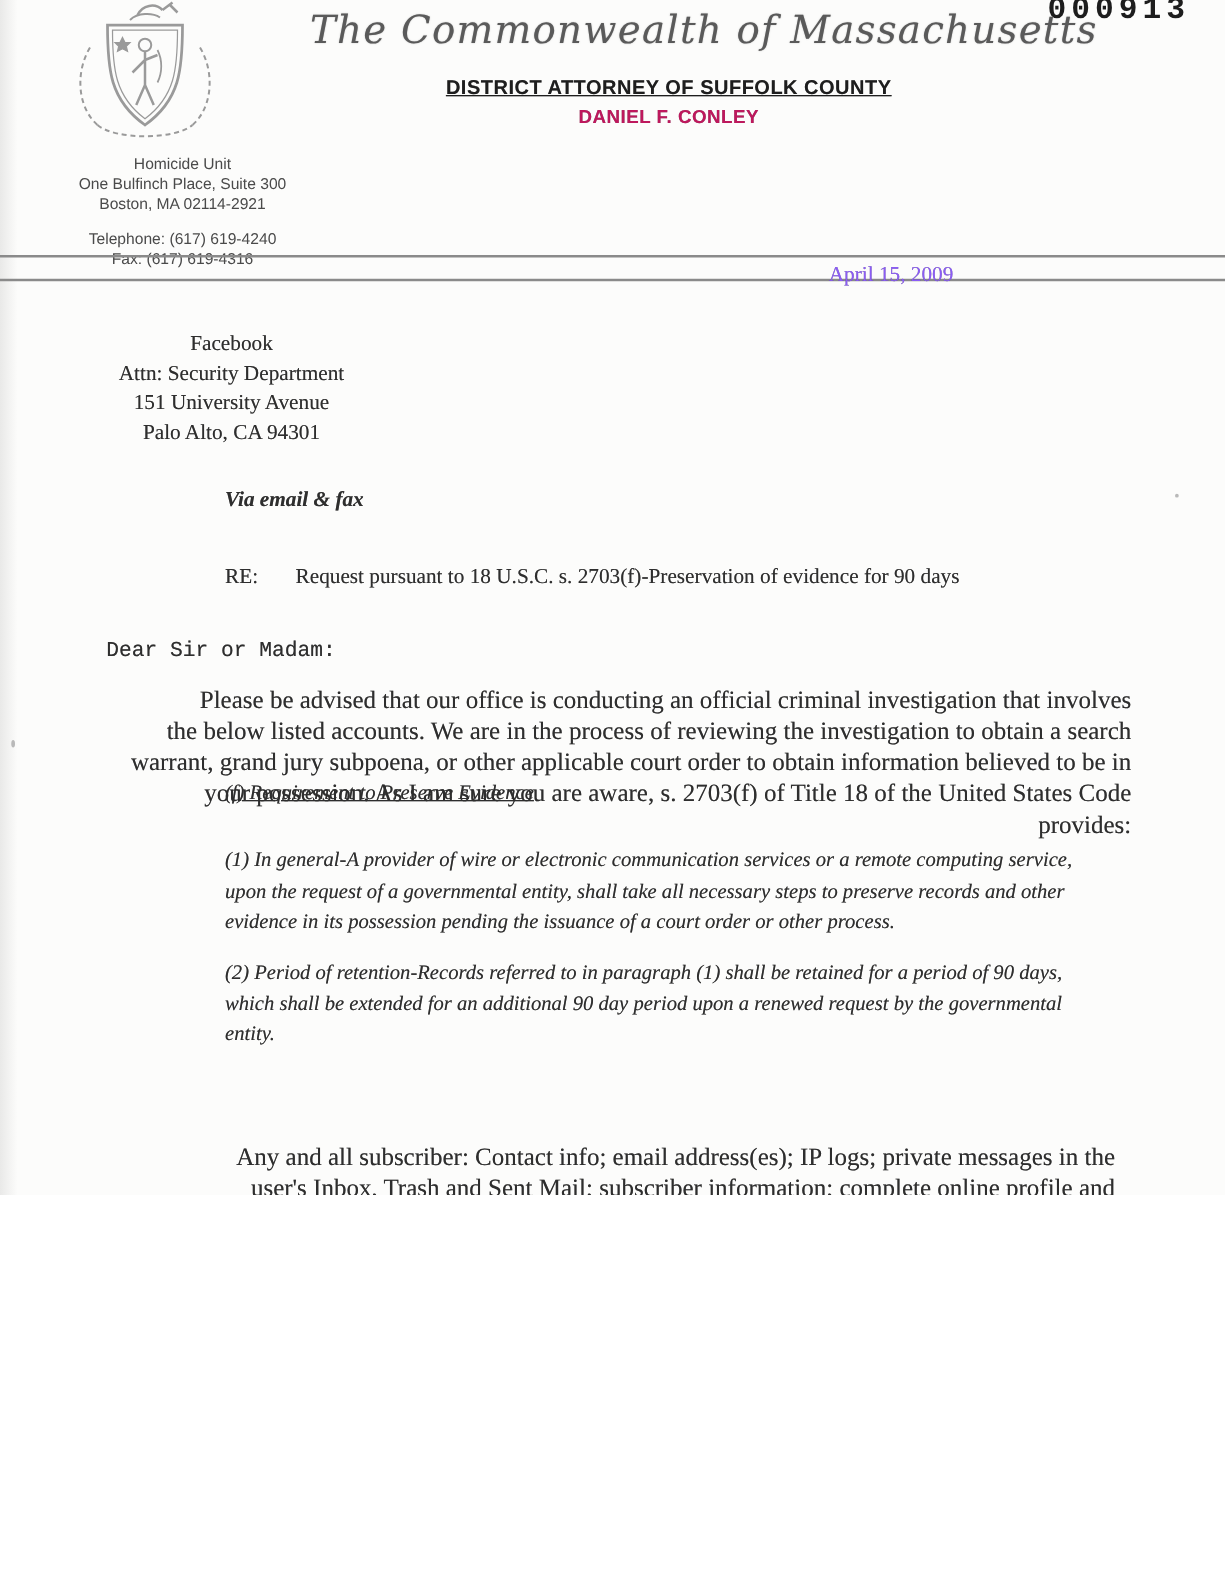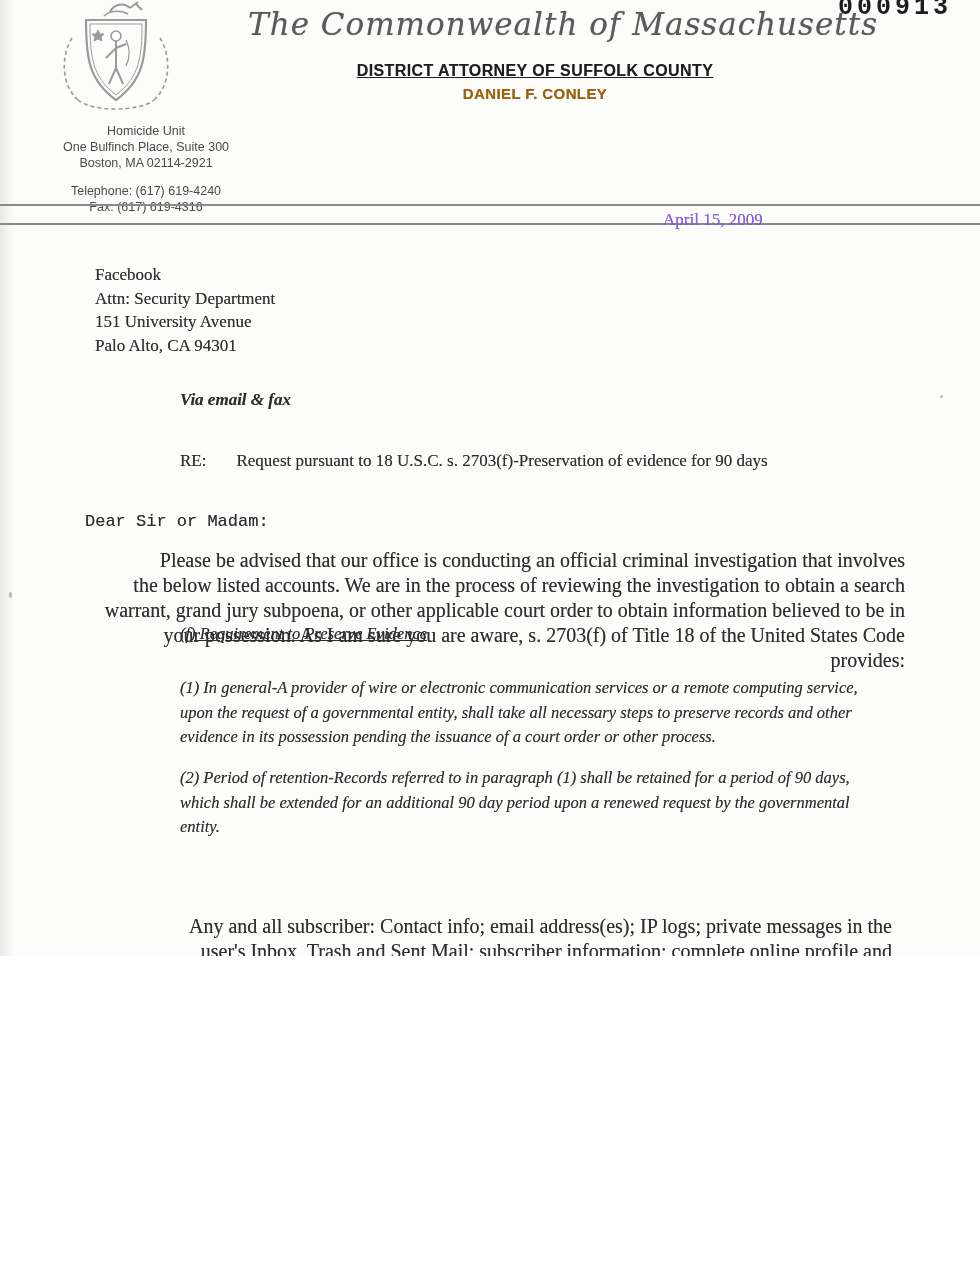--- a/index.html
+++ b/index.html
@@ -30,37 +30,37 @@
     font-weight:bold;font-size:25px;letter-spacing:4px;color:#1d1d1d;
   }
   .da-office{
     position:absolute;left:300px;top:62px;width:470px;text-align:center;
     font-family:"Liberation Sans", sans-serif;
     font-weight:bold;font-size:16px;letter-spacing:.4px;color:#1e1e1e;text-decoration:underline;
   }
   .da-name{
     position:absolute;left:300px;top:85px;width:470px;text-align:center;
     font-family:"Liberation Sans", sans-serif;
-    font-weight:bold;font-size:15px;letter-spacing:.4px;color:#a16207;
+    font-weight:bold;font-size:15px;letter-spacing:.4px;color:#be185d;
   }
   .contact{
     position:absolute;left:22px;top:123px;width:248px;text-align:center;
     font-family:"Liberation Sans", sans-serif;
     font-size:12.5px;line-height:16px;color:#4a4a4a;
   }
   .contact .gap{height:12px;}
   .contact .fax{}
   .rule{position:absolute;left:0;height:2px;background:#8a8a8a;}
   .rule-a{top:204px;width:980px;}
   .rule-b{top:223px;width:980px;}
   .date{
     position:absolute;left:663px;top:210px;
     font-size:17px;color:#8b5cf6;
   }
-  .recipient{position:absolute;left:95px;top:263px;font-size:17px;line-height:23.5px;}
+  .recipient{position:absolute;left:95px;top:263px;font-size:17px;line-height:23.5px;text-align:center;}
   .via{position:absolute;left:180px;top:390px;font-size:17px;font-style:italic;font-weight:600;}
   .re-line{position:absolute;left:180px;top:451px;font-size:17px;}
   .re-line .re-label{margin-right:30px;}
   .salutation{position:absolute;left:85px;top:512px;font-size:17px;font-family:Liberation Mono, monospace;}
   .para{position:absolute;font-size:20px;line-height:25px;text-align:right;}
   .para-intro{left:85px;top:548px;width:820px;text-indent:57px;}
   .quote{font-style:italic;font-size:16.5px;line-height:24.5px;}
   .quote-heading{position:absolute;left:180px;top:622px;text-decoration:underline;}
   .quote-1{position:absolute;left:180px;top:676px;width:700px;}
   .quote-2{position:absolute;left:180px;top:766px;width:700px;}

